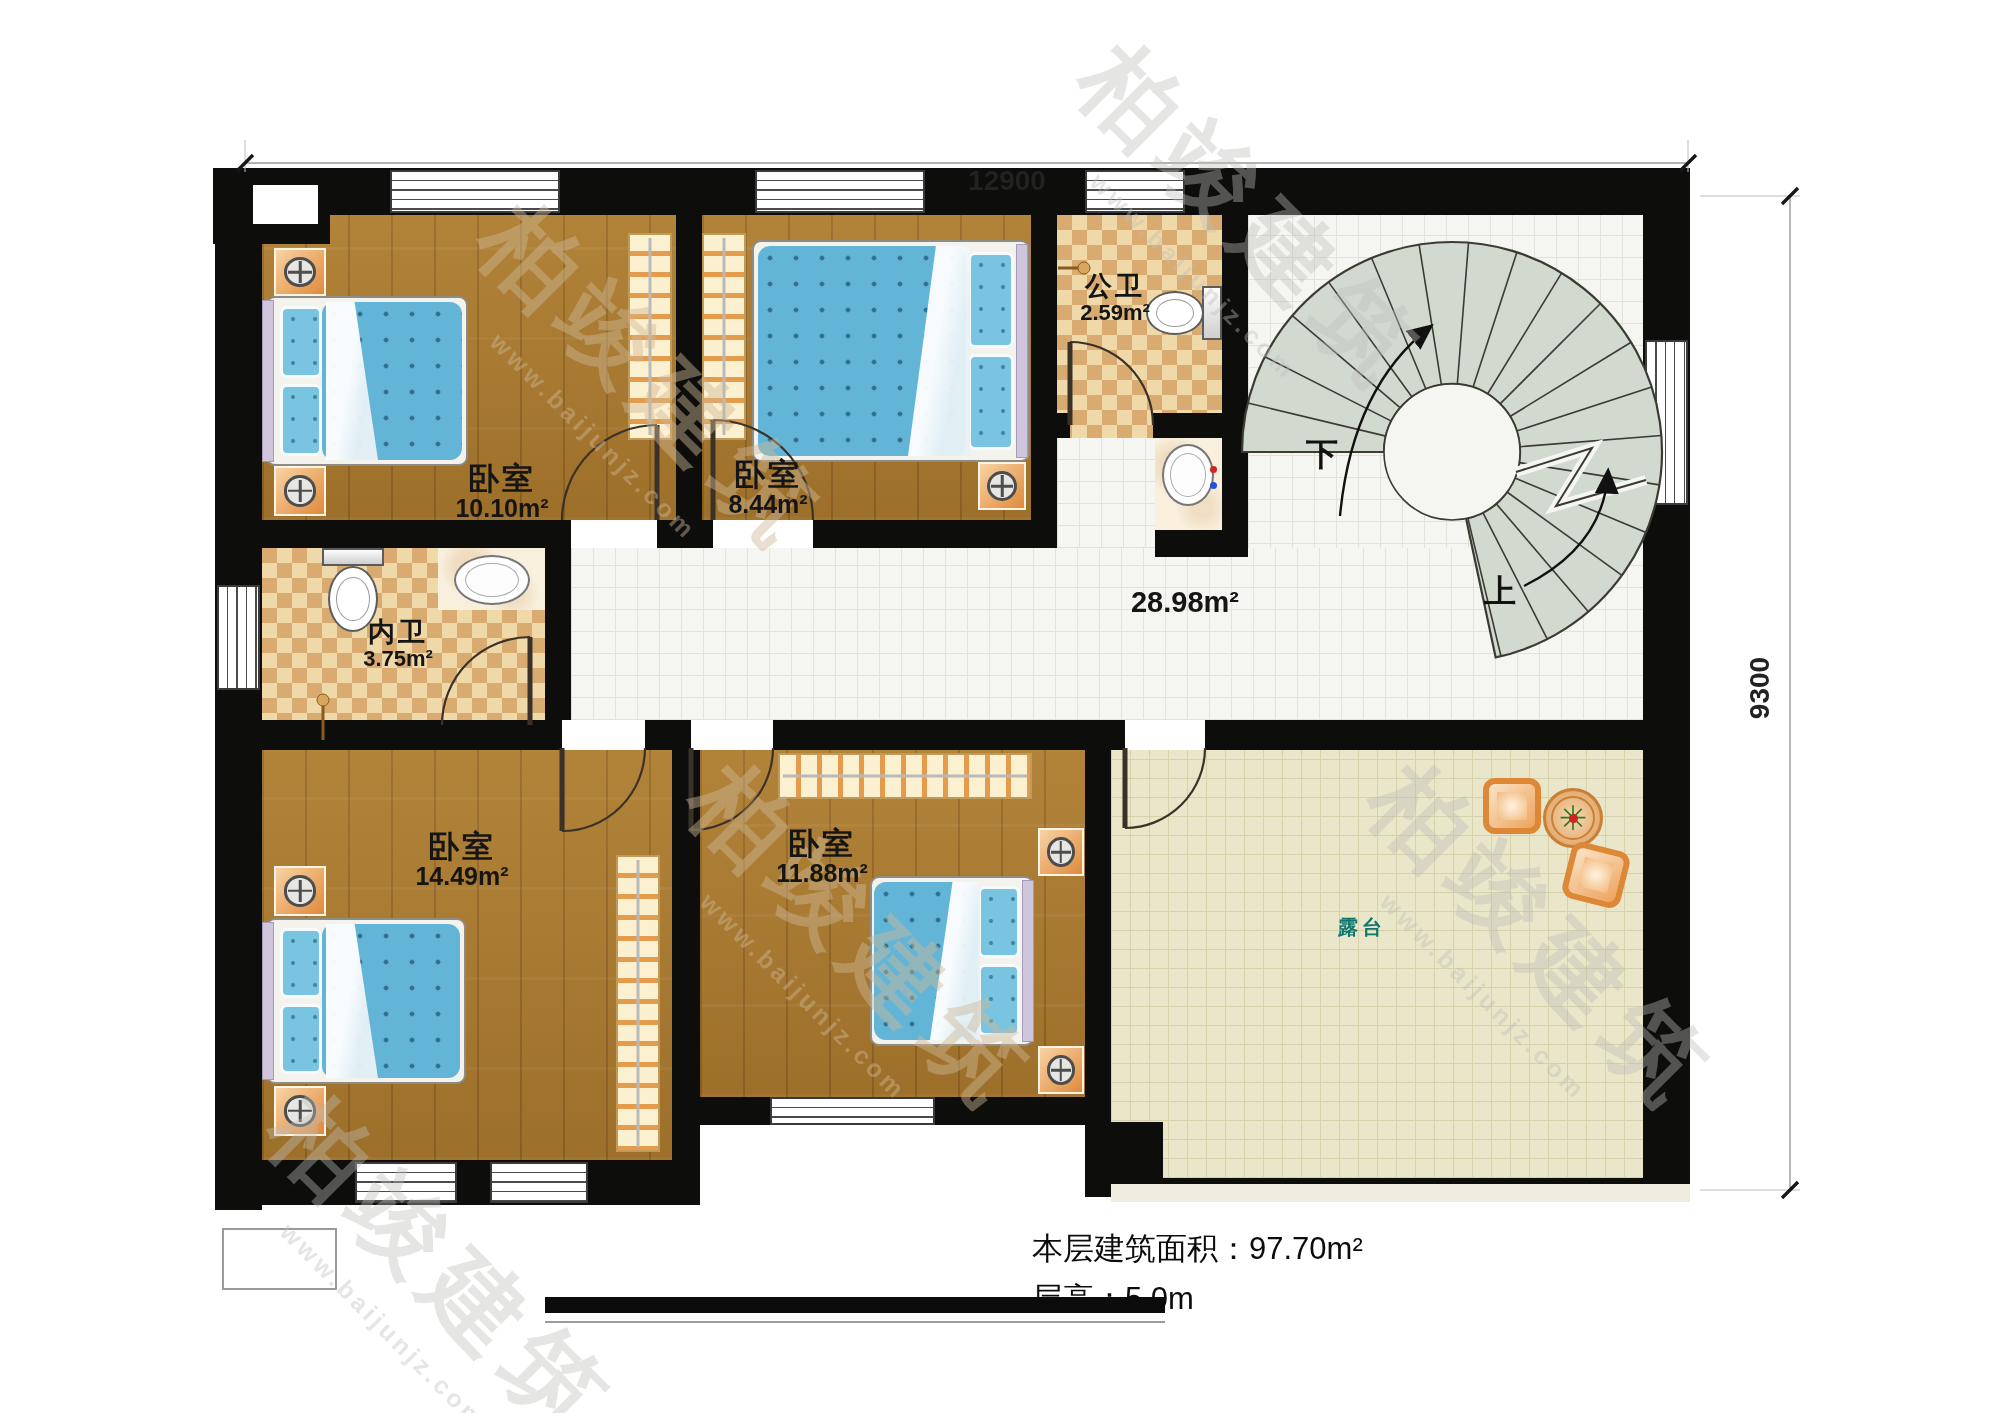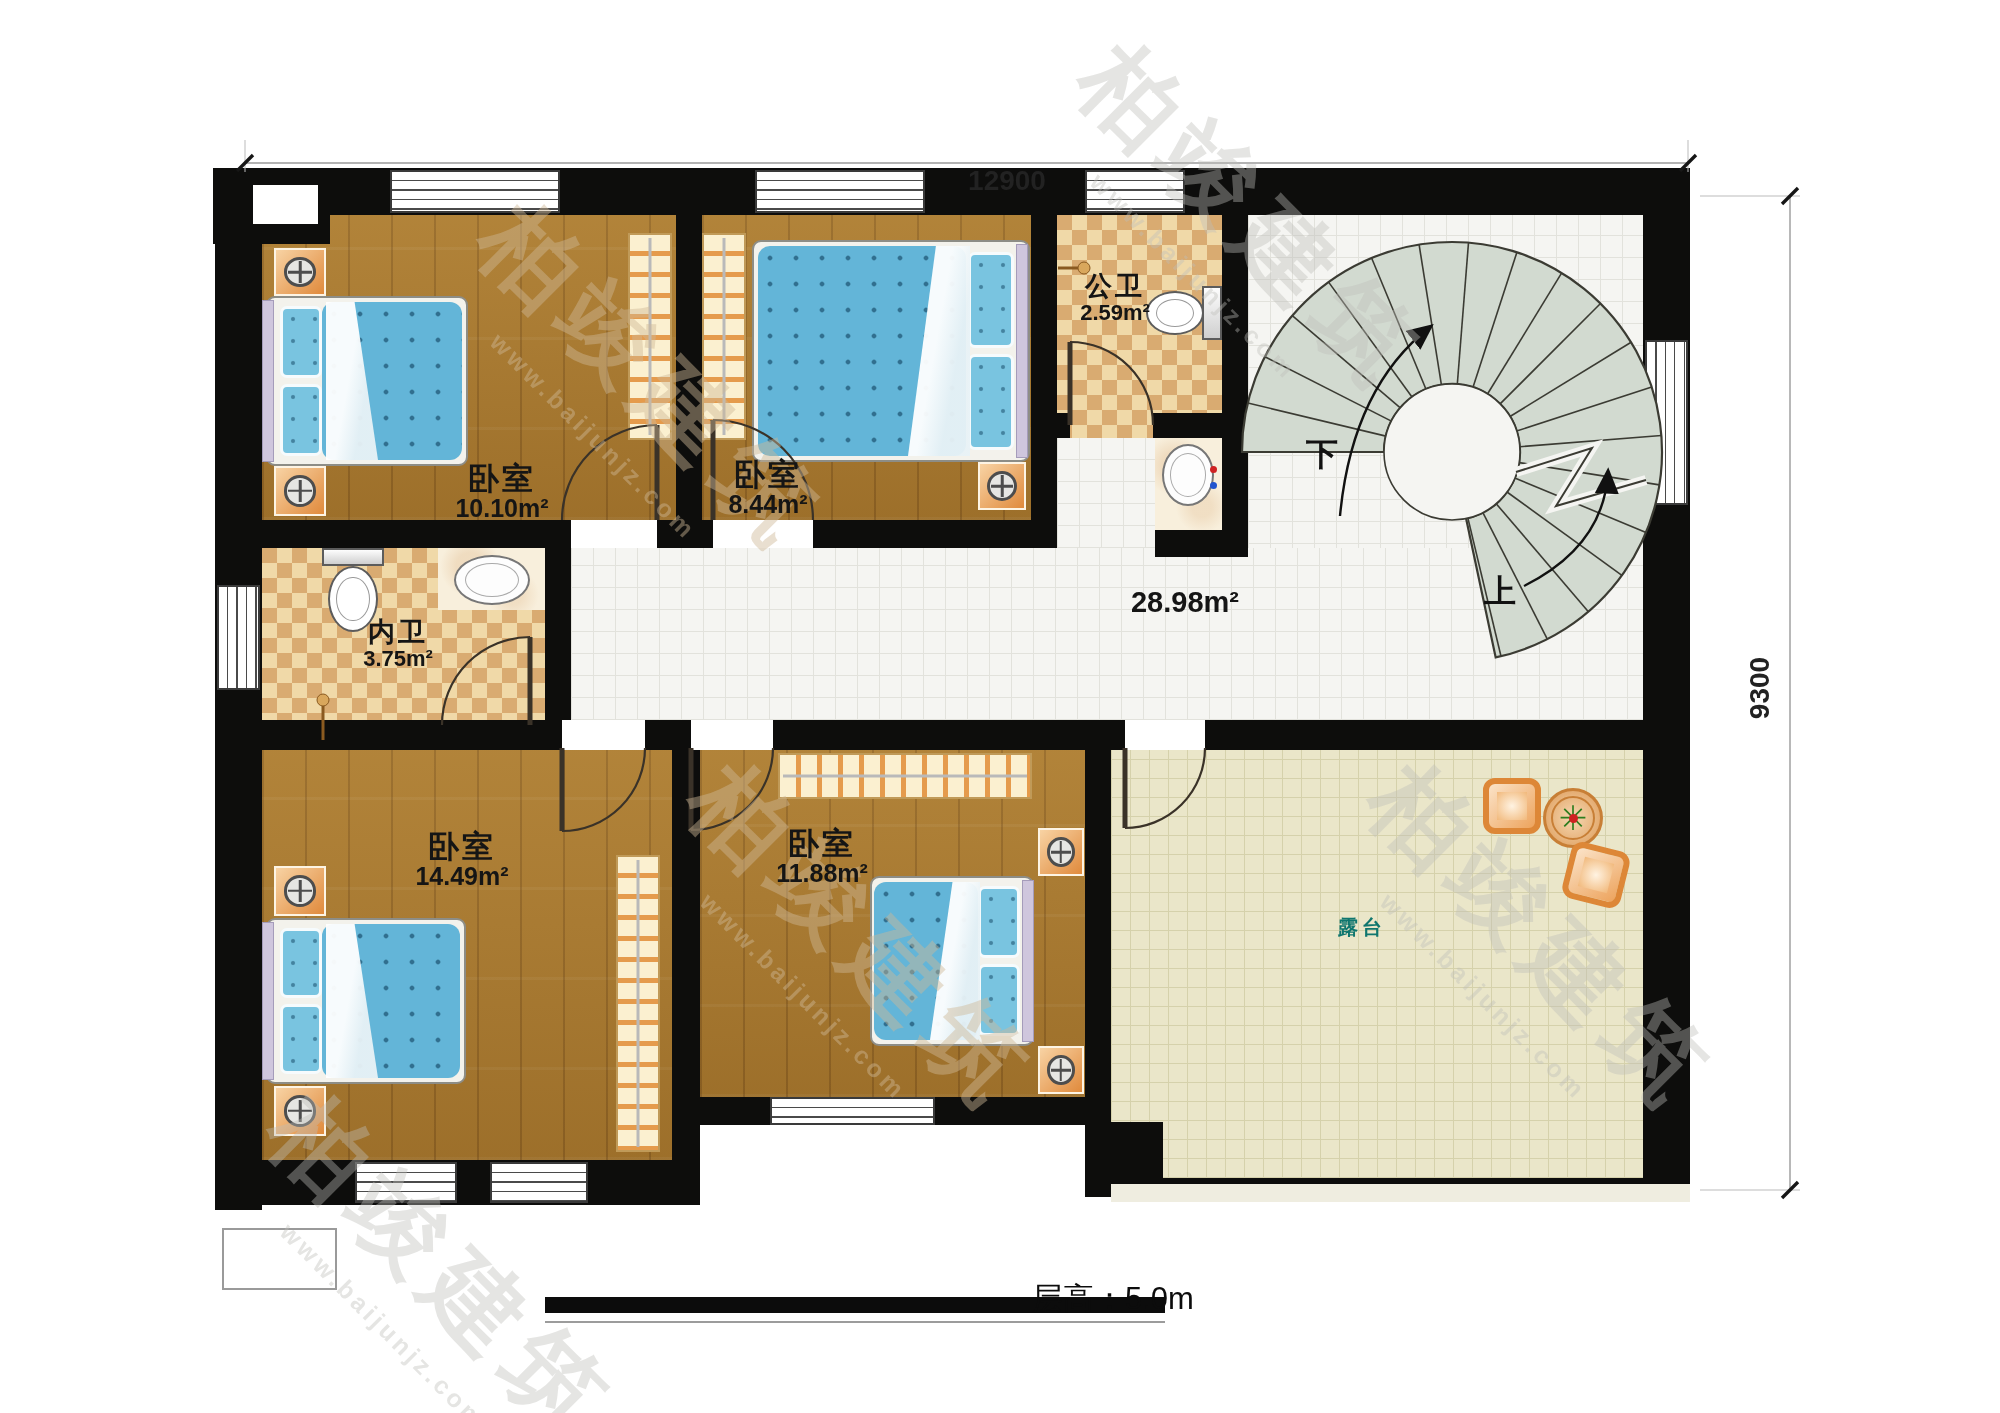--- a/index.html
+++ b/index.html
@@ -349,15 +349,16 @@
     <span class="b">柏竣建筑</span>
     <span class="s">www.baijunjz.com</span>
   </div>
   <div class="wm lite" style="left:430px;top:1280px;">
     <span class="b">柏竣建筑</span>
     <span class="s">www.baijunjz.com</span>
   </div>
 
   <div class="title-bar" style="left:545px;top:1297px;width:620px;height:16px;"></div>
   <div class="title-line" style="left:545px;top:1321px;width:620px;height:2px;"></div>
+  <div class="info-line" style="left:1032px;top:1228px;">本层建筑面积：97.70m²</div>
   <div class="info-line" style="left:1032px;top:1278px;">层高：5.0m</div>
 
 </div>
 
 </body></html>

